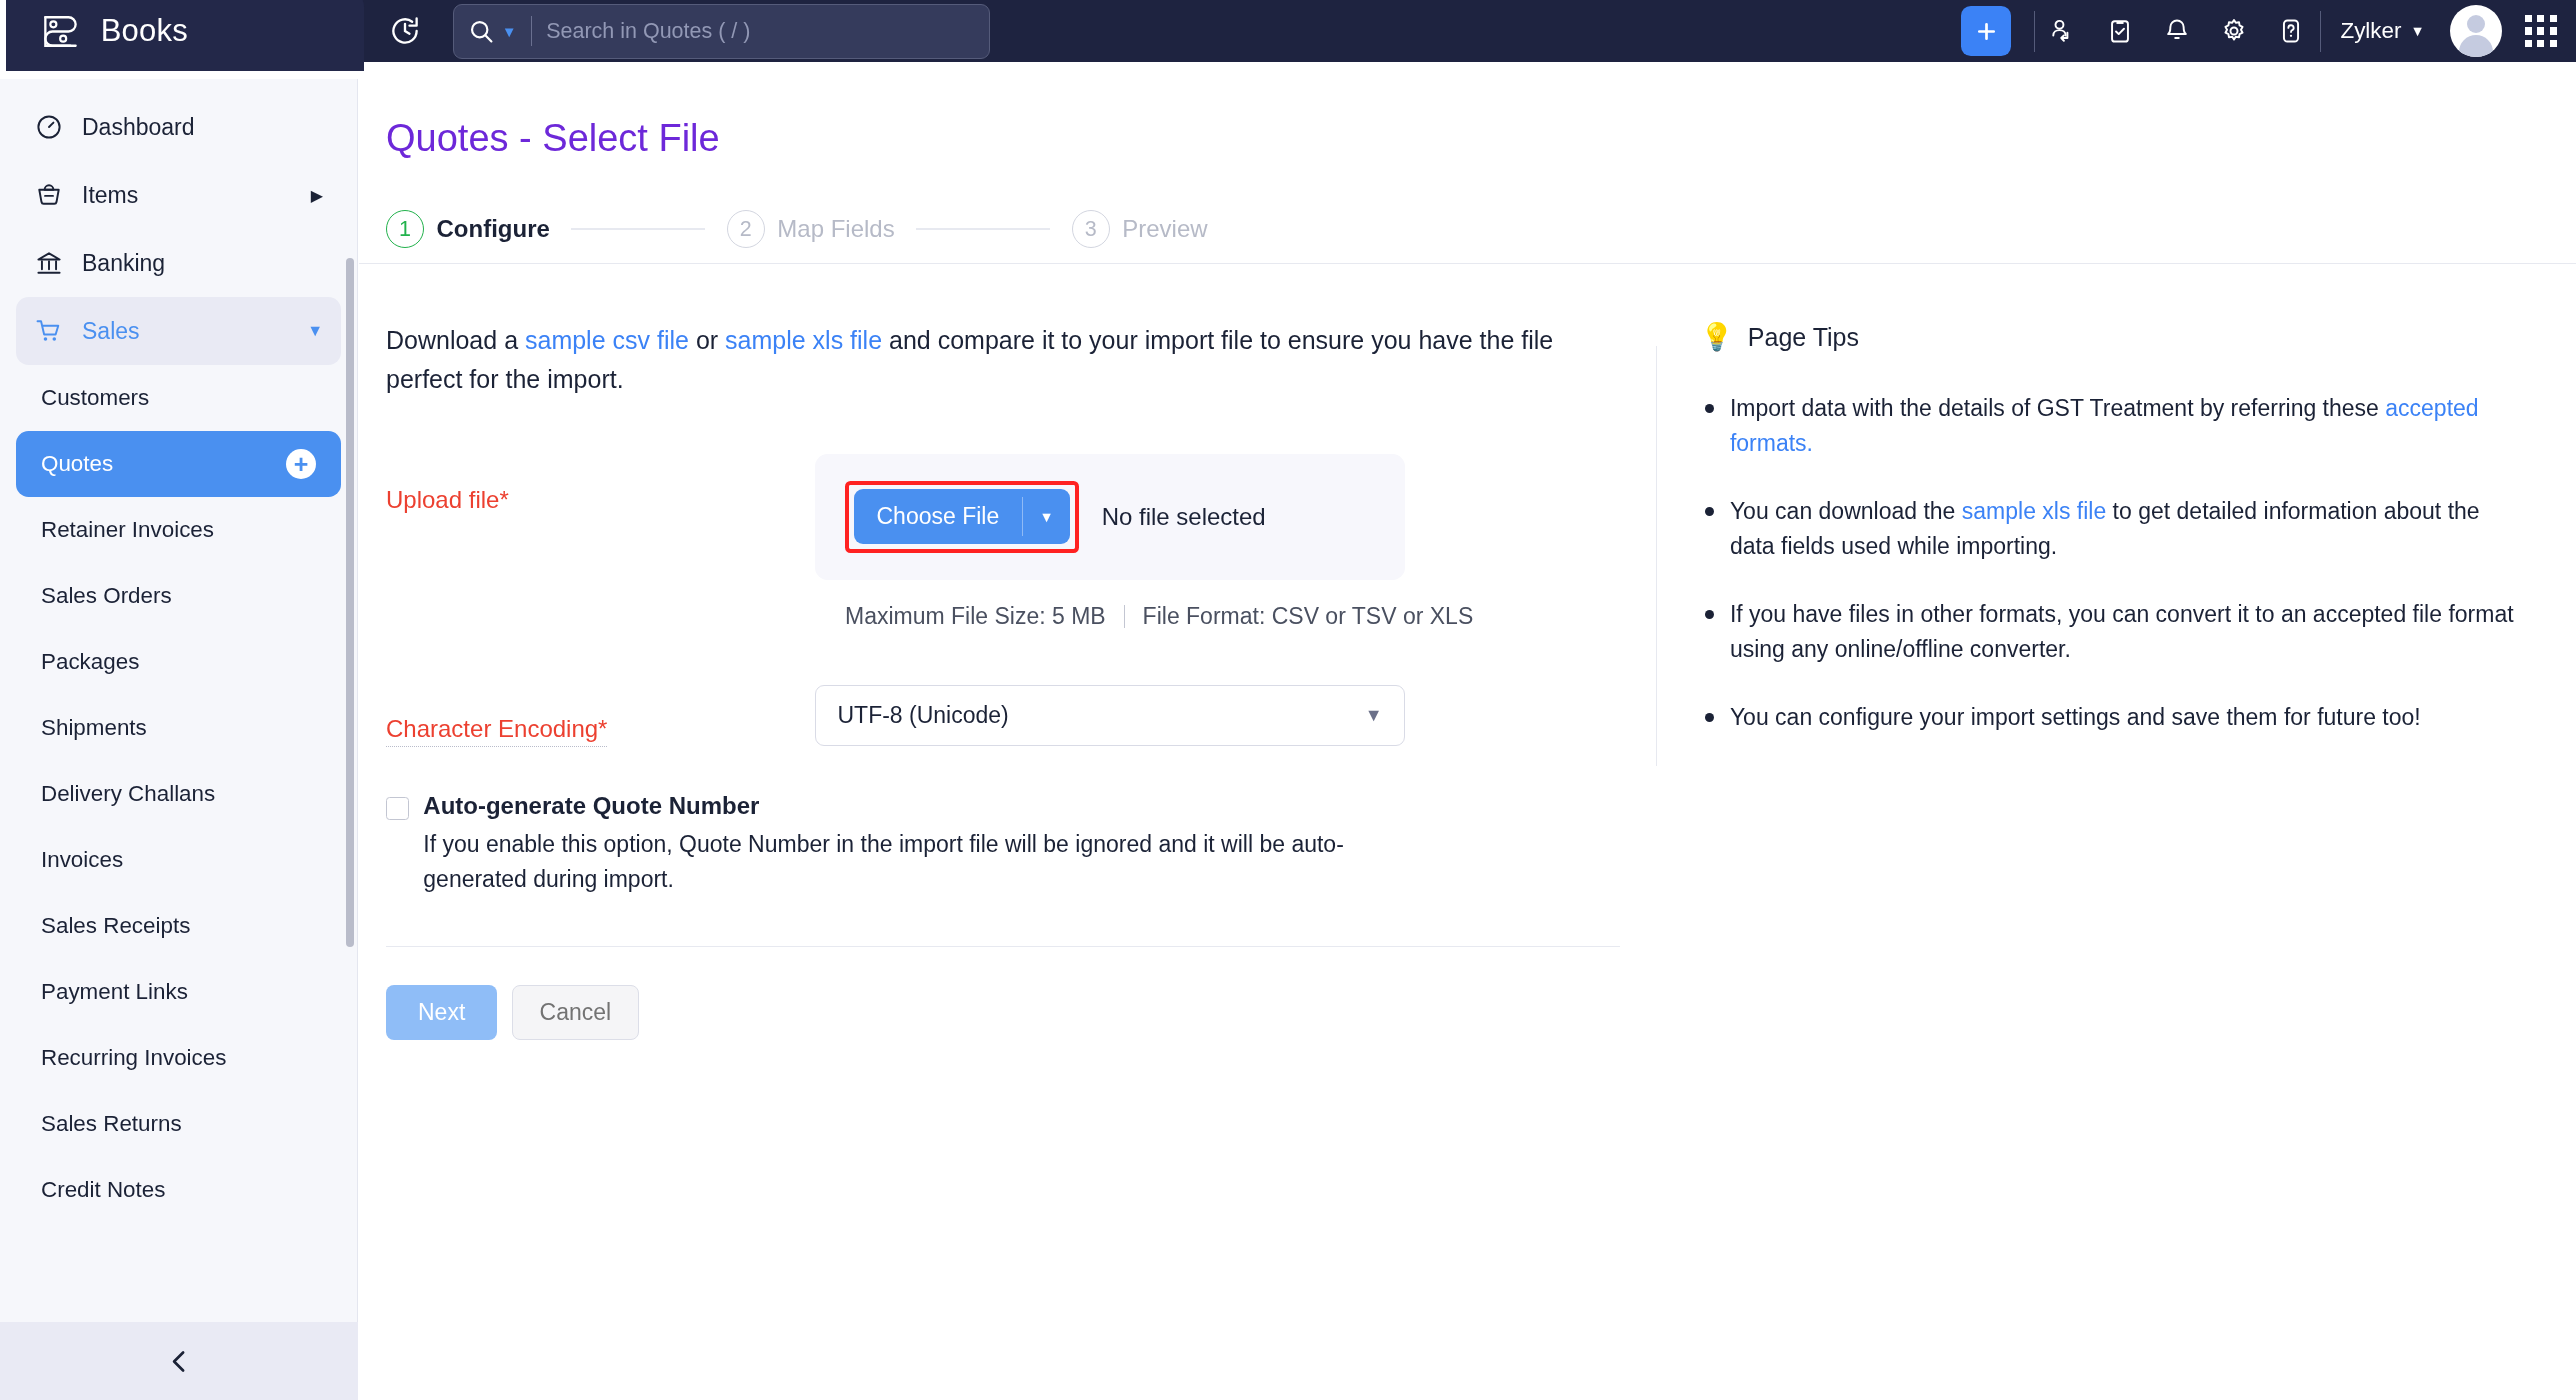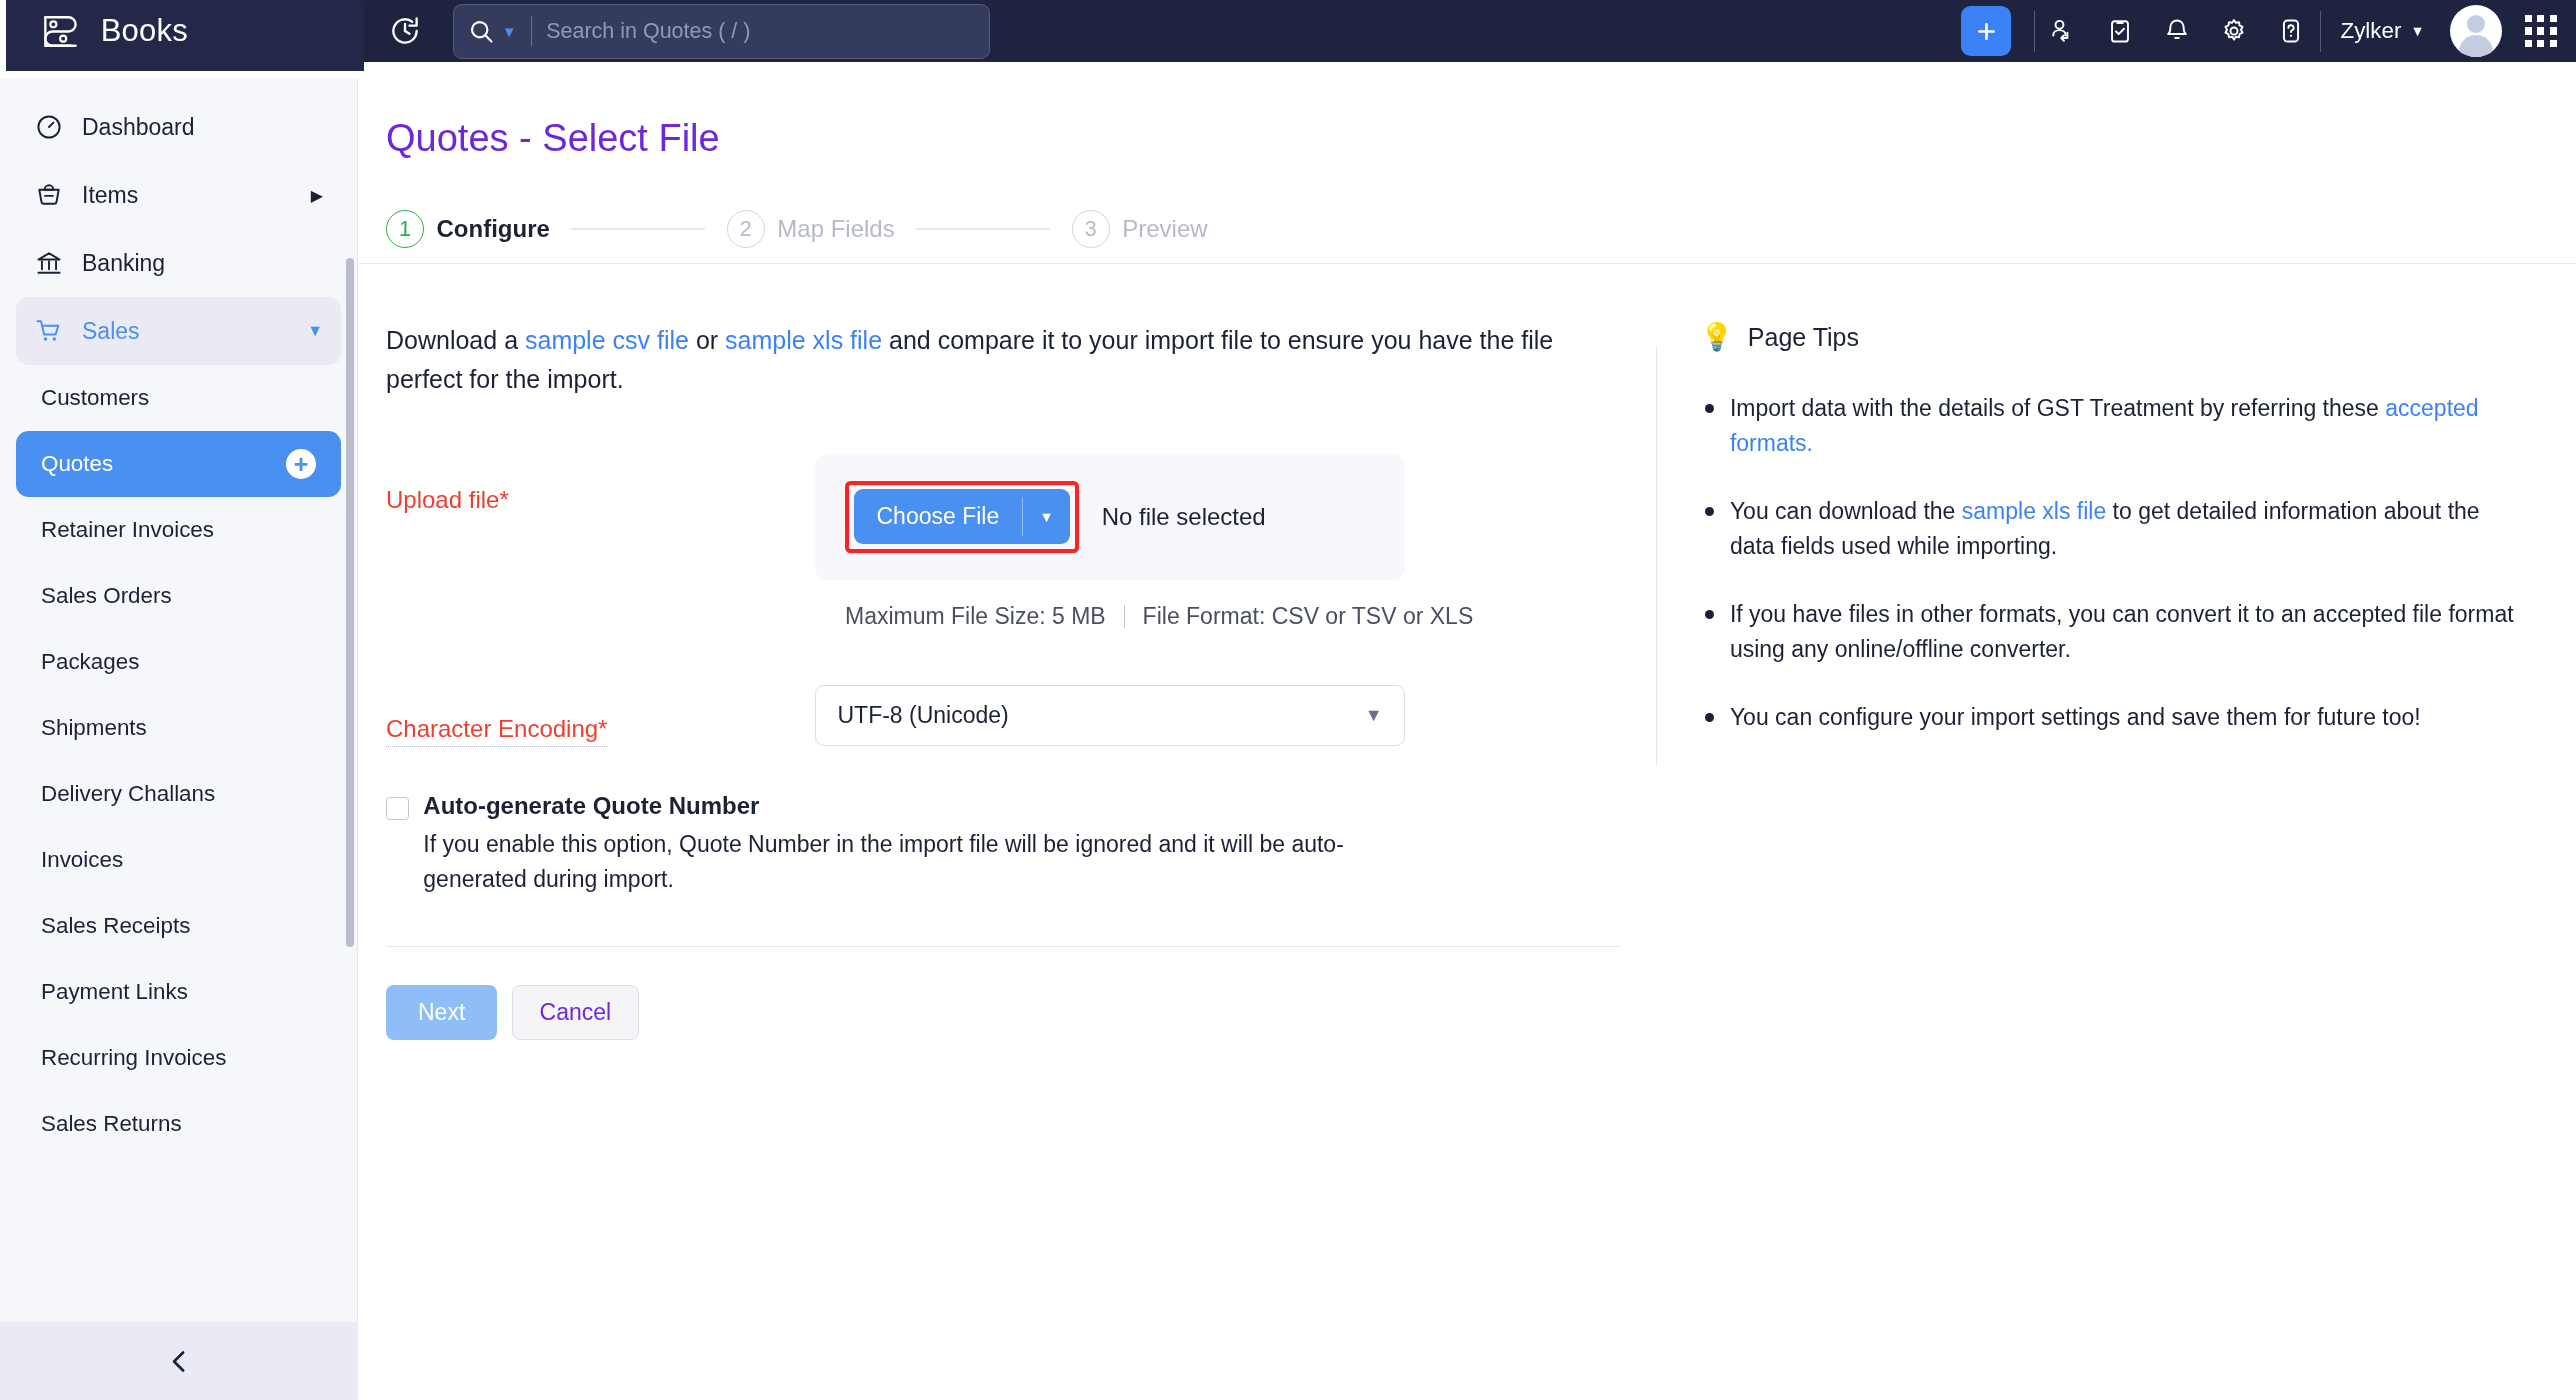--- a/index.html
+++ b/index.html
@@ -250,21 +250,21 @@
   .actions-sep {
     width: 1234px; height: 0.9px; background: #e7e9f0; margin: 50px 0 0 0;
   }
   .actions { display: flex; gap: 14.3px; margin-top: 38px; }
   .btn-next {
     background: #8fbdf7; color: #ffffff; font-size: 23px;
     border: none; border-radius: 8px; padding: 0 32px; height: 55px;
     cursor: pointer; font-family: "Liberation Sans", sans-serif;
   }
   .btn-cancel {
-    background: #f5f5f7; color: #6d28d9; font-size: 23px;
+    background: #f5f5f7; color: #737373; font-size: 23px;
     border: 0.9px solid #dcdee8; border-radius: 8px;
     padding: 8px 27px; height: 55px; cursor: pointer;
     font-family: "Liberation Sans", sans-serif;
   }
 
   .tips-divider {
     width: 0.9px; background: #e7e9f0; margin: 25px 0 0 0;
     align-self: stretch; height: 420px;
   }
   .tips-col { padding-left: 43px; width: 859px; }
@@ -467,20 +467,23 @@
         <span>Sales Receipts</span>
       </div>
       <div class="sub-item">
         <span>Payment Links</span>
       </div>
       <div class="sub-item">
         <span>Recurring Invoices</span>
       </div>
       <div class="sub-item">
         <span>Sales Returns</span>
+      </div>
+      <div class="sub-item">
+        <span>Credit Notes</span>
       </div>
     </div>
 
     <div class="side-scrollbar"></div>
   </div>
 
   <div class="side-footer">
     <svg viewBox="0 0 30 30" fill="none">
       <path d="M19 5L9 15l10 10" stroke="#1b2236" stroke-width="3" stroke-linecap="round" stroke-linejoin="round"></path>
     </svg>

